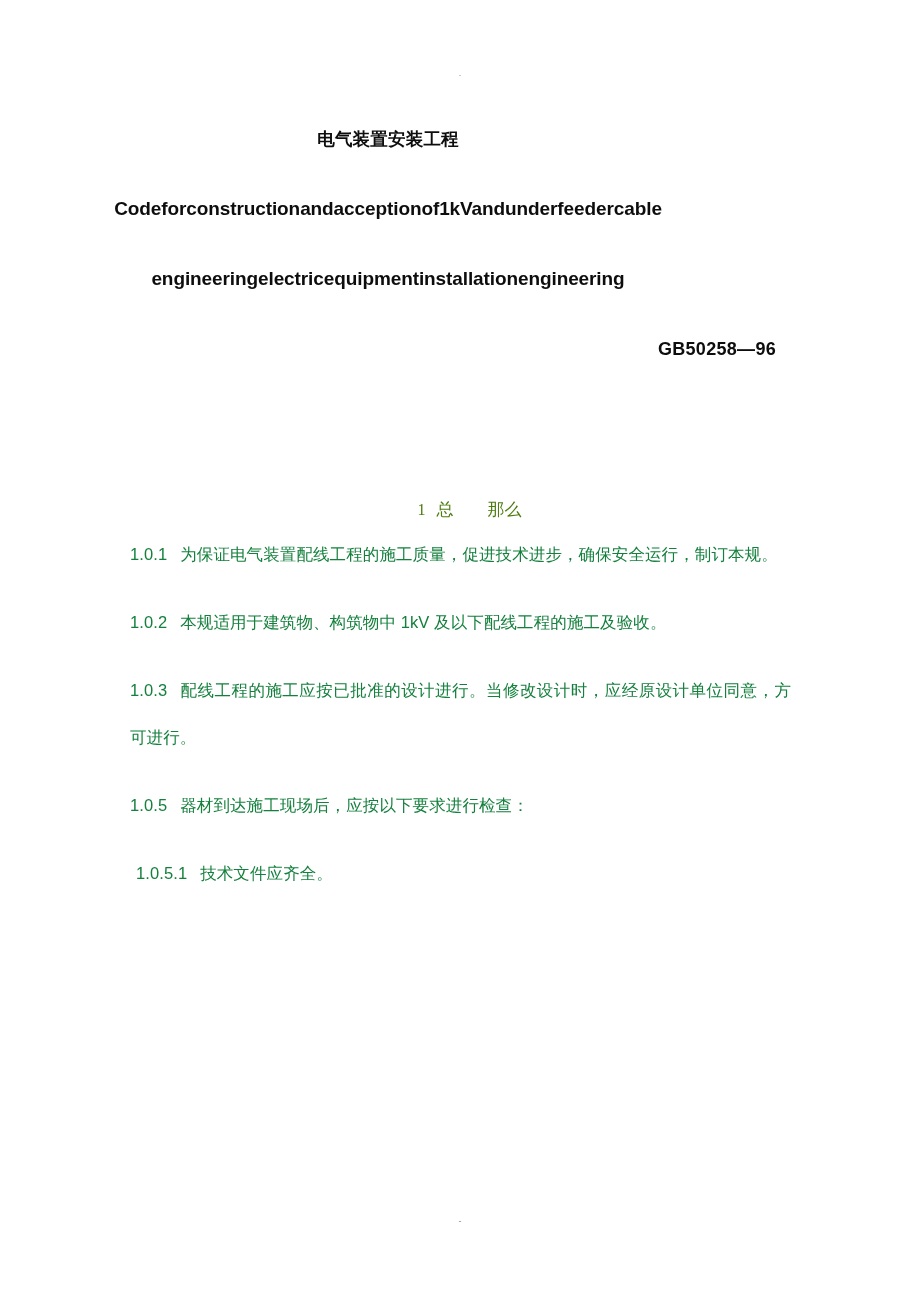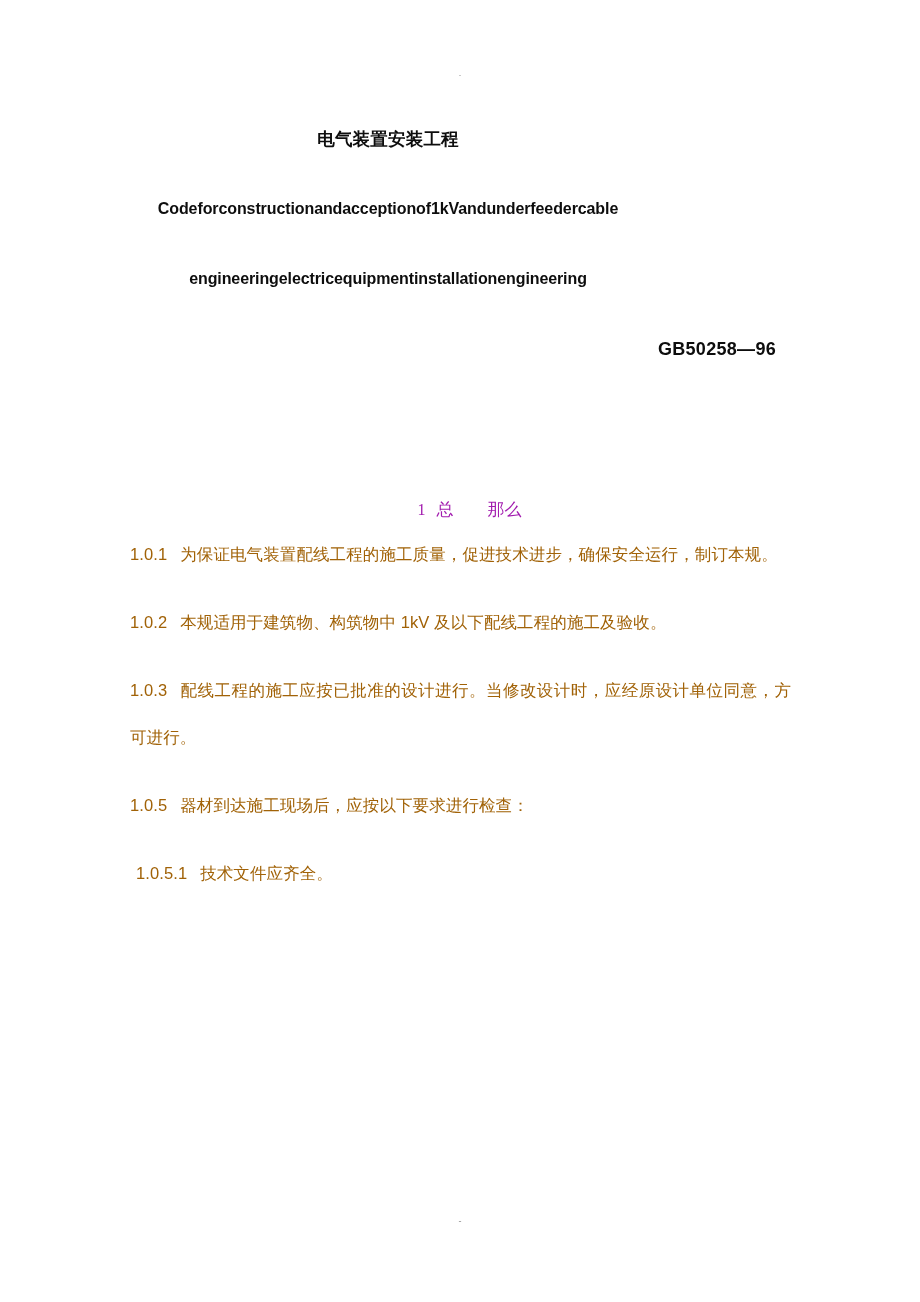--- a/index.html
+++ b/index.html
@@ -51,52 +51,52 @@
     font-weight: bold;
     color: #0d0d0d;
     height: 70px;
     line-height: 42px;
     font-size: 17.5px;
     letter-spacing: 0.2px;
     white-space: nowrap;
   }
   .title-line.cn-1 { font-size: 17.5px; }
   .title-line.cn-2 { font-size: 18px; }
-  .title-line.en   { font-size: 16px; letter-spacing: -0.1px; }
+  .title-line.en   { font-size: 19px; letter-spacing: -0.1px; }
   .title-line.code { font-size: 18px; letter-spacing: 0.3px; text-align: right; }
 
   
   .section-heading {
     position: absolute;
     left: 0;
     top: 468px;
     width: 920px;
     text-align: center;
     font-size: 17px;
     font-weight: normal;
-    color: #a21caf;
+    color: #4d7c0f;
     line-height: 28px;
     white-space: pre;
   }
   .section-heading .num {
     font-family: "Liberation Serif", "DejaVu Serif", serif;
     font-size: 16px;
   }
 
   
   .body-block {
     position: absolute;
     left: 130px;
     top: 531px;
     width: 661px;
   }
   .para {
     font-size: 16.5px;
     line-height: 47px;
-    color: #a16207;
+    color: #15803d;
     text-align: justify;
     text-justify: inter-ideograph;
     margin: 0 0 21px 0;
     letter-spacing: 0.1px;
   }
   .para:last-child { margin-bottom: 0; }
   .para .lbl {
     font-family: "Liberation Sans", "DejaVu Sans", sans-serif;
   }
   .para .gap { display: inline-block; width: 13px; }

